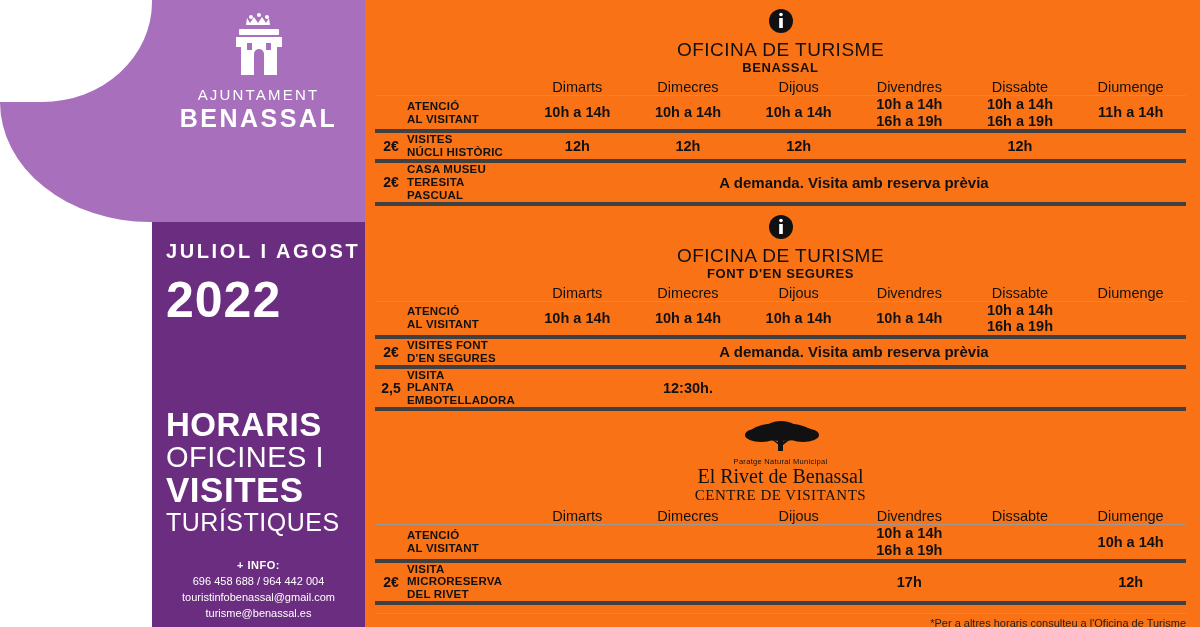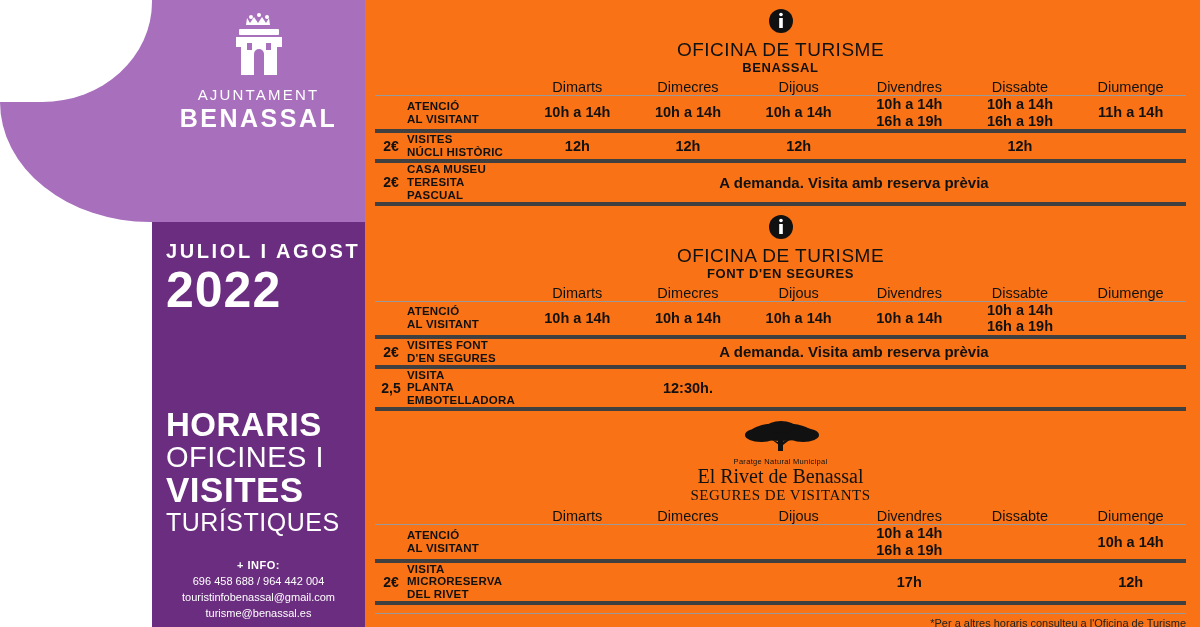--- a/index.html
+++ b/index.html
@@ -75,21 +75,21 @@
   .months {
     font-size: 20px;
     letter-spacing: 2.6px;
     font-weight: 700;
   }
   .year {
     font-size: 50px;
     font-weight: 700;
     letter-spacing: 1px;
     line-height: 1;
-    margin-top: 2px;
+    margin-top: 12px;
   }
   .big-title {
     position: absolute;
     left: 152px;
     top: 408px;
     width: 213px;
     color: #ffffff;
     padding-left: 14px;
   }
   .big-title .l1 { font-size: 33px; font-weight: 700; letter-spacing: 0.5px; line-height: 1.02; }
@@ -338,21 +338,21 @@
                   <ellipse cx="40" cy="16" rx="16" ry="7"></ellipse>
                   <ellipse cx="82" cy="16" rx="16" ry="7"></ellipse>
                   <ellipse cx="60" cy="8" rx="14" ry="6"></ellipse>
                   <rect x="57" y="18" width="5" height="14"></rect>
                   <path d="M59 24 L50 20 L58 26 Z"></path>
                   <path d="M61 23 L71 19 L62 26 Z"></path>
                 </g>
               </svg></div>
             <div class="rivet-small">Paratge Natural Municipal</div>
             <div class="rivet-name">El Rivet de Benassal</div>
-            <div class="rivet-sub">SEGURES DE VISITANTS</div>
+            <div class="rivet-sub">CENTRE DE VISITANTS</div>
           </div>
           <table class="sched">
             <thead>
               <tr class="hdr">
                 <th class="col-price"></th>
                 <th class="col-label"></th>
                 <th>Dimarts</th>
                 <th>Dimecres</th>
                 <th>Dijous</th>
                 <th>Divendres</th>

